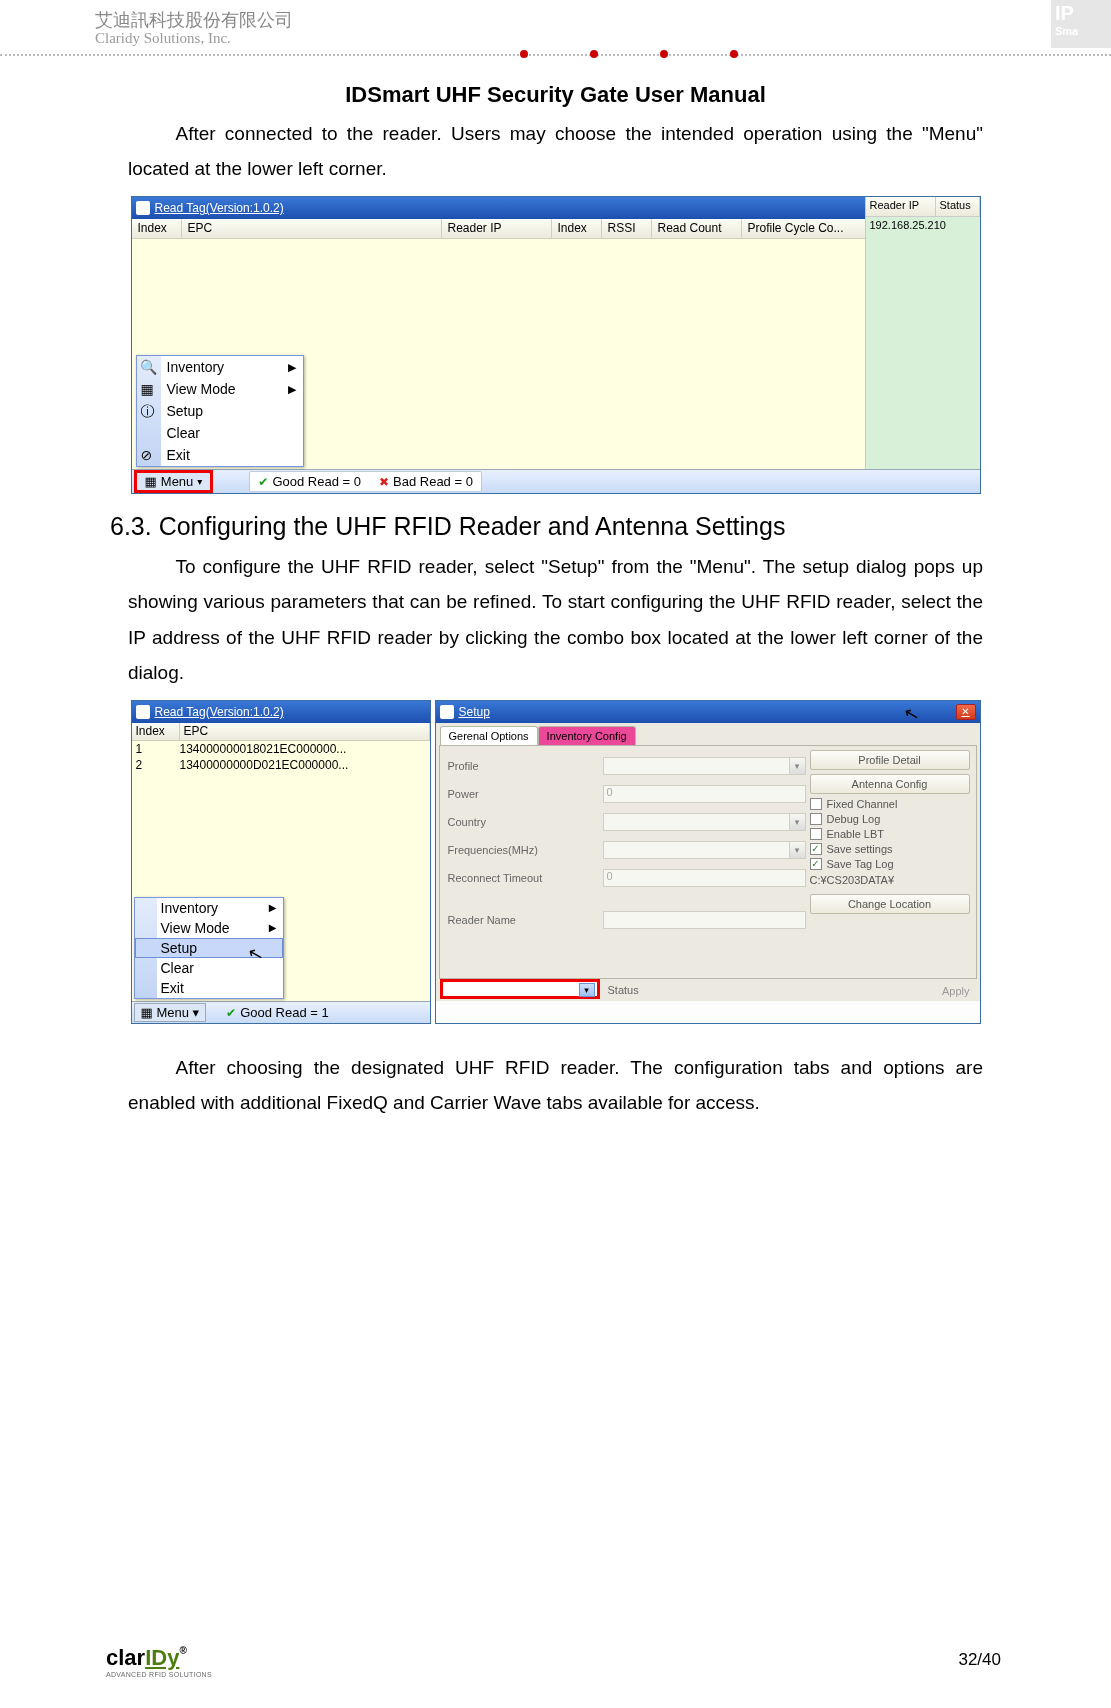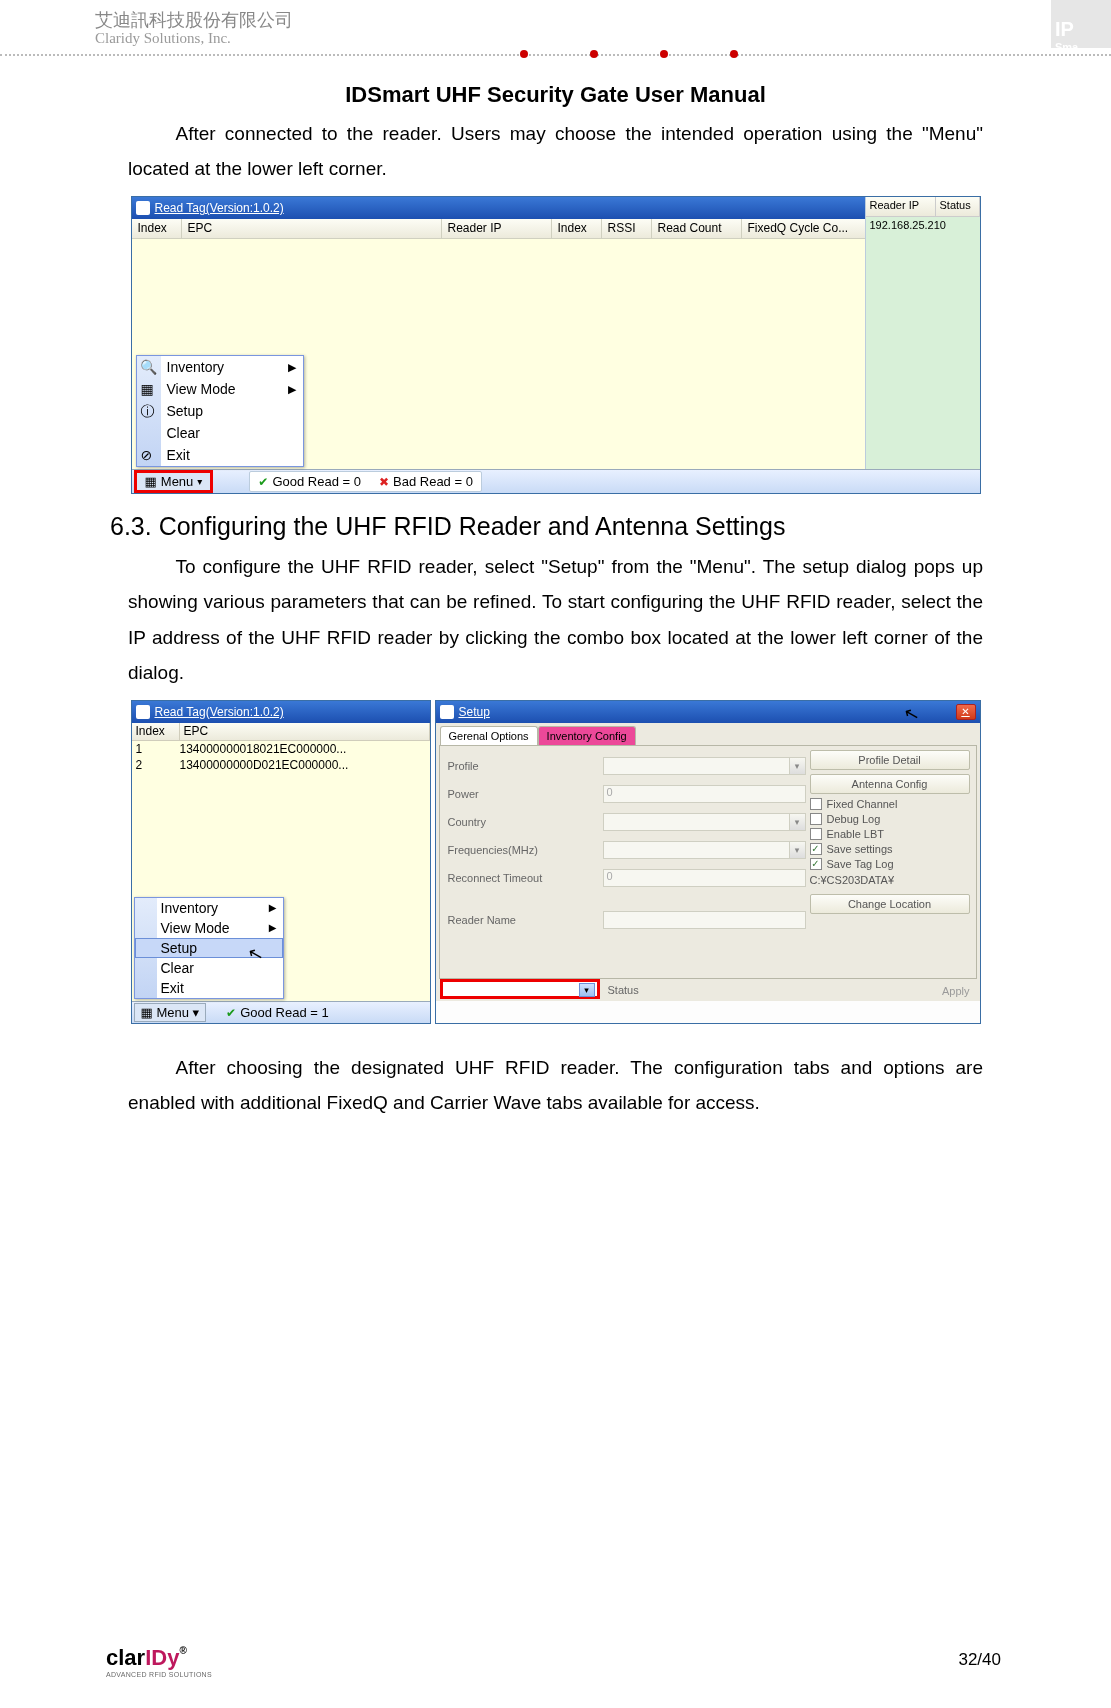--- a/index.html
+++ b/index.html
@@ -9,21 +9,21 @@
     height: 1708px;
     background: #fff;
     font-family: Arial, "Helvetica Neue", Helvetica, sans-serif;
     color: #000;
     position: relative;
   }
 
   .page-header { position: relative; height: 70px; }
   .company-zh { position: absolute; left: 95px; top: 8px; font-size: 18px; color: #888; font-family: "Microsoft JhengHei", Arial, sans-serif; }
   .company-en { position: absolute; left: 95px; top: 30px; font-size: 15px; color: #9a9a9a; font-family: Georgia, serif; }
-  .header-logo { position: absolute; right: 0; top: 0; width: 60px; height: 48px; background: #e6e6e6; color: #fff; font-weight: bold; font-size: 20px; padding: 18px 4px; overflow: hidden; }
+  .header-logo { position: absolute; right: 0; top: 0; width: 60px; height: 48px; background: #e6e6e6; color: #fff; font-weight: bold; font-size: 20px; padding: 2px 4px; overflow: hidden; }
   .header-logo span:last-child { font-size: 11px; display:block; }
 
   .dotted { position: absolute; left: 0; right: 0; top: 54px; border-top: 2px dotted #bbb; }
   .dot-row { position: absolute; top: 49px; left: 0; right: 0; height: 10px; }
   .dot { position: absolute; width: 8px; height: 8px; background: #c00; border-radius: 50%; top: 1px; }
 
   .doc-title { text-align: center; font-weight: bold; font-size: 22px; margin-top: 12px; }
   .body-text { margin: 8px 128px 10px 128px; font-size: 19px; line-height: 1.85; text-align: justify; }
   .body-text p { margin: 0; text-indent: 2.5em; }
   .section-h { margin: 18px 128px 6px 110px; font-size: 25px; }
@@ -87,21 +87,21 @@
   .combo-highlight { position:absolute; left:4px; bottom:2px; width:160px; height:20px; border:3px solid #e00; background:#fff;}
   .combo-highlight .dd { position:absolute; right:2px; top:1px; width:16px; height:14px; background:linear-gradient(#cfe0ff,#9ec0f0); border:1px solid #6b8fd8; text-align:center; font-size:9px; line-height:12px;}
   .setup-status { position:absolute; left:172px; bottom:5px; font-size:11px; color:#666; }
   .apply { position:absolute; right:10px; bottom:4px; font-size:11px; color:#9a9a9a; }
   .cursor { position:absolute; font-size:18px; transform: rotate(-15deg); color:#000; pointer-events:none;}
 
   
   .footer { position:absolute; left:0; right:0; bottom:30px; height:40px; }
   .footer-logo { position:absolute; left:106px; bottom:0; width:120px; }
   .footer-logo .brand { font-size:22px; font-weight:bold; }
-  .footer-logo .brand .hi { color:#be185d; }
+  .footer-logo .brand .hi { color:#4d7c0f;text-decoration:underline; }
   .footer-logo .tag { font-size:7px; letter-spacing:0.3px; color:#6a6a6a;}
   .footer-center { position:absolute; left:0; right:0; bottom:8px; text-align:center; font-size:17px; }
   .footer-page { position:absolute; right:110px; bottom:8px; font-size:17px; }
 </style>
 </head>
 <body>
 
 <div class="page-header">
   <div class="company-zh">艾迪訊科技股份有限公司</div>
   <div class="company-en">Claridy Solutions, Inc.</div>
@@ -133,21 +133,21 @@
       <div class="winbtn close">✕</div>
     </div>
   </div>
   <div class="sc1-cols">
     <div style="width:50px">Index</div>
     <div style="width:260px">EPC</div>
     <div style="width:110px">Reader IP</div>
     <div style="width:50px">Index</div>
     <div style="width:50px">RSSI</div>
     <div style="width:90px">Read Count</div>
-    <div style="flex:1">FixedQ Cycle Co...</div>
+    <div style="flex:1">Profile Cycle Co...</div>
   </div>
   <div class="sc1-body">
     <div class="sc1-menu">
       <div class="strip"></div>
       <div class="sc1-menu-item"><span class="mi-icon">🔍</span><span>Inventory</span><span class="arrow">▶</span></div>
       <div class="sc1-menu-item"><span class="mi-icon">▦</span><span>View Mode</span><span class="arrow">▶</span></div>
       <div class="sc1-menu-item"><span class="mi-icon">ⓘ</span><span>Setup</span></div>
       <div class="sc1-menu-item"><span class="mi-icon"></span><span>Clear</span></div>
       <div class="sc1-menu-item"><span class="mi-icon">⊘</span><span>Exit</span></div>
     </div>

